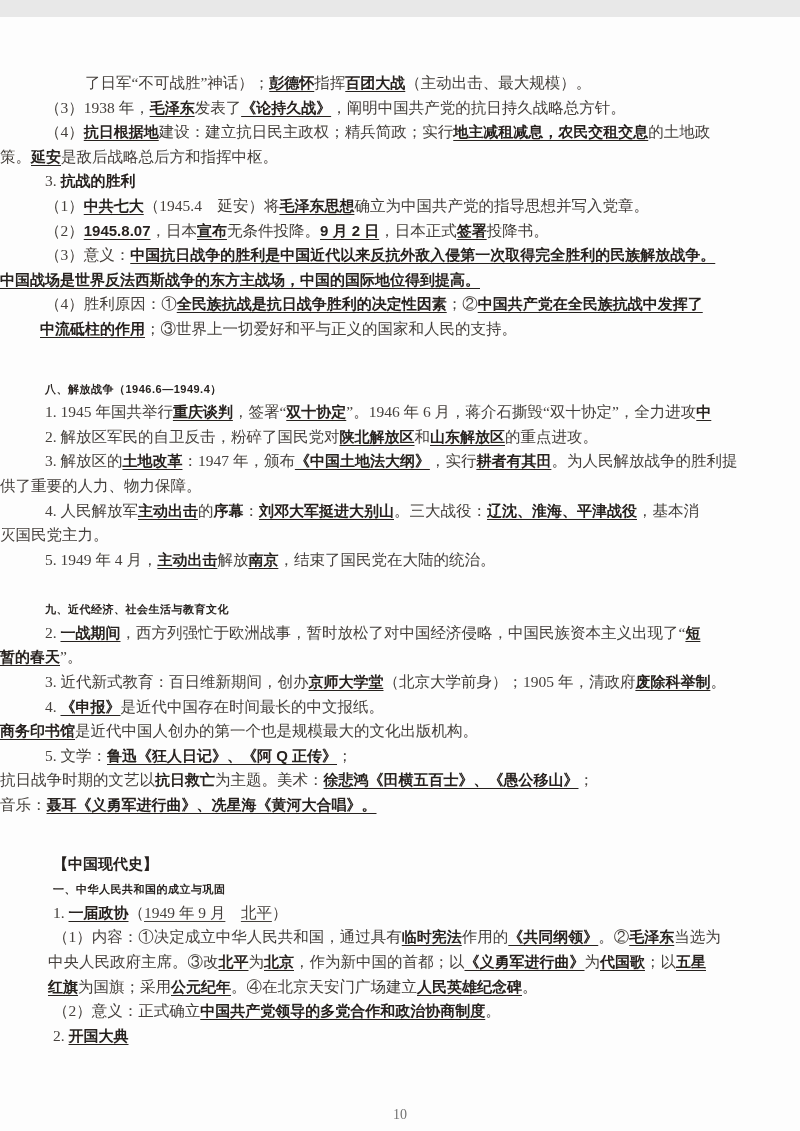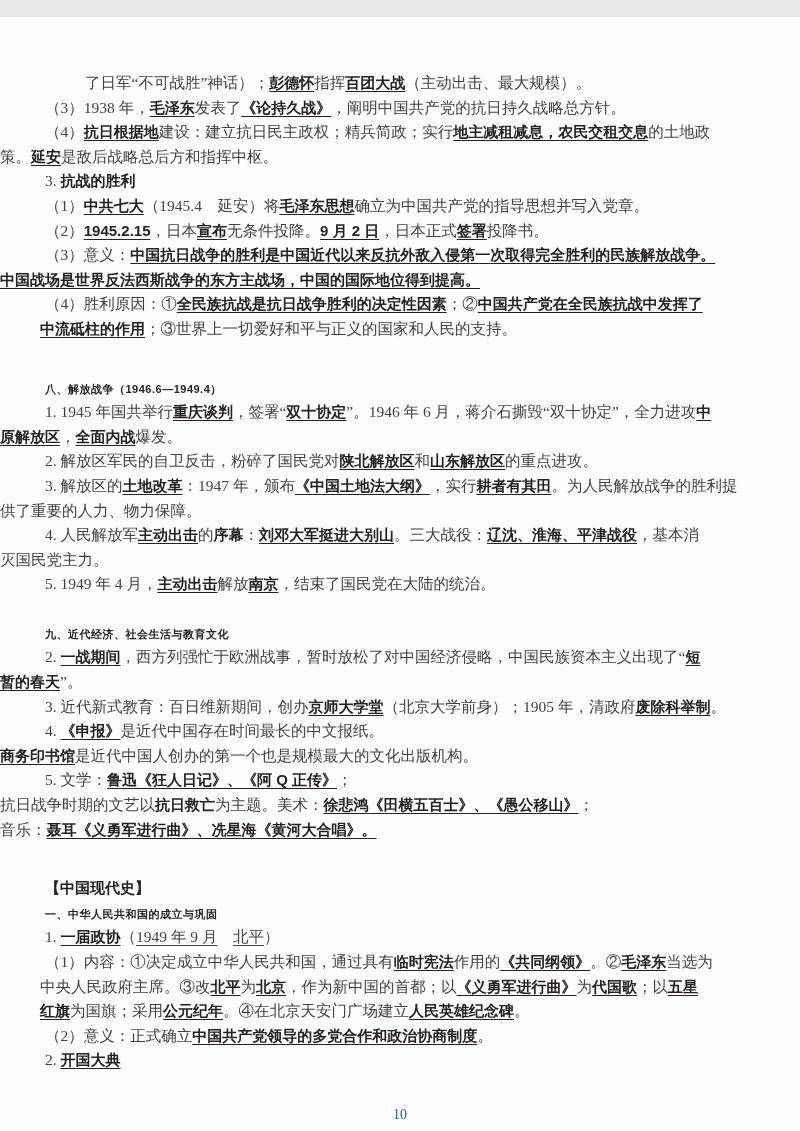--- a/index.html
+++ b/index.html
@@ -53,65 +53,64 @@
     font-size: 11px;
     letter-spacing: 0.5px;
   }
   .page-number {
     position: absolute;
     top: 1086px;
     left: 0;
     right: 0;
     text-align: center;
     font-size: 14px;
-    color: #0369a1;
+    color: #737373;
     font-family: "Liberation Serif", "DejaVu Serif", serif;
   }
 </style>
 </head>
 <body>
 
 <div class="page">
   <div class="content" id="doc-content">
       <div class="block" style="margin-top: 0px;">
         <div class="line ind-3"><span class="">了日军“不可战胜”神话）；</span><span class="run-b run-u">彭德怀</span><span class="">指挥</span><span class="run-b run-u">百团大战</span><span class="">（主动出击、最大规模）。</span></div>
         <div class="line ind-1"><span class="">（3）1938 年，</span><span class="run-b run-u">毛泽东</span><span class="">发表了</span><span class="run-b run-u">《论持久战》</span><span class="">，阐明中国共产党的抗日持久战略总方针。</span></div>
         <div class="line ind-1"><span class="">（4）</span><span class="run-b run-u">抗日根据地</span><span class="">建设：建立抗日民主政权；精兵简政；实行</span><span class="run-b run-u">地主减租减息，农民交租交息</span><span class="">的土地政</span></div>
         <div class="line ind-2"><span class="">策。</span><span class="run-b run-u">延安</span><span class="">是敌后战略总后方和指挥中枢。</span></div>
         <div class="line ind-1"><span class="">3. </span><span class="run-b ">抗战的胜利</span></div>
         <div class="line ind-1"><span class="">（1）</span><span class="run-b run-u">中共七大</span><span class="">（1945.4　延安）将</span><span class="run-b run-u">毛泽东思想</span><span class="">确立为中国共产党的指导思想并写入党章。</span></div>
-        <div class="line ind-1"><span class="">（2）</span><span class="run-b run-u">1945.2.15</span><span class="">，日本</span><span class="run-b run-u">宣布</span><span class="">无条件投降。</span><span class="run-b run-u">9 月 2 日</span><span class="">，日本正式</span><span class="run-b run-u">签署</span><span class="">投降书。</span></div>
+        <div class="line ind-1"><span class="">（2）</span><span class="run-b run-u">1945.8.07</span><span class="">，日本</span><span class="run-b run-u">宣布</span><span class="">无条件投降。</span><span class="run-b run-u">9 月 2 日</span><span class="">，日本正式</span><span class="run-b run-u">签署</span><span class="">投降书。</span></div>
         <div class="line ind-1"><span class="">（3）意义：</span><span class="run-b run-u">中国抗日战争的胜利是中国近代以来反抗外敌入侵第一次取得完全胜利的民族解放战争。</span></div>
         <div class="line ind-2"><span class="run-b run-u">中国战场是世界反法西斯战争的东方主战场，中国的国际地位得到提高。</span></div>
         <div class="line ind-1"><span class="">（4）胜利原因：①</span><span class="run-b run-u">全民族抗战是抗日战争胜利的决定性因素</span><span class="">；②</span><span class="run-b run-u">中国共产党在全民族抗战中发挥了</span></div>
         <div class="line ind-0"><span class="run-b run-u">中流砥柱的作用</span><span class="">；③世界上一切爱好和平与正义的国家和人民的支持。</span></div>
       </div>
       <div class="block" style="margin-top: 34px;">
         <div class="line ind-1 line-h"><span class="run-b ">八、解放战争（1946.6—1949.4）</span></div>
         <div class="line ind-1"><span class="">1. 1945 年国共举行</span><span class="run-b run-u">重庆谈判</span><span class="">，签署“</span><span class="run-b run-u">双十协定</span><span class="">”。1946 年 6 月，蒋介石撕毁“双十协定”，全力进攻</span><span class="run-b run-u">中</span></div>
-        <div class="line ind-2"><span class="run-b run-u">原解放区</span><span class="">，</span><span class="run-b run-u">全面内战</span><span class="">爆发。</span></div>
         <div class="line ind-1"><span class="">2. 解放区军民的自卫反击，粉碎了国民党对</span><span class="run-b run-u">陕北解放区</span><span class="">和</span><span class="run-b run-u">山东解放区</span><span class="">的重点进攻。</span></div>
         <div class="line ind-1"><span class="">3. 解放区的</span><span class="run-b run-u">土地改革</span><span class="">：1947 年，颁布</span><span class="run-b run-u">《中国土地法大纲》</span><span class="">，实行</span><span class="run-b run-u">耕者有其田</span><span class="">。为人民解放战争的胜利提</span></div>
         <div class="line ind-2"><span class="">供了重要的人力、物力保障。</span></div>
         <div class="line ind-1"><span class="">4. 人民解放军</span><span class="run-b run-u">主动出击</span><span class="">的</span><span class="run-b ">序幕</span><span class="">：</span><span class="run-b run-u">刘邓大军挺进大别山</span><span class="">。三大战役：</span><span class="run-b run-u">辽沈、淮海、平津战役</span><span class="">，基本消</span></div>
         <div class="line ind-2"><span class="">灭国民党主力。</span></div>
         <div class="line ind-1"><span class="">5. 1949 年 4 月，</span><span class="run-b run-u">主动出击</span><span class="">解放</span><span class="run-b run-u">南京</span><span class="">，结束了国民党在大陆的统治。</span></div>
       </div>
       <div class="block" style="margin-top: 24px;">
         <div class="line ind-1 line-h"><span class="run-b ">九、近代经济、社会生活与教育文化</span></div>
         <div class="line ind-1"><span class="">2. </span><span class="run-b run-u">一战期间</span><span class="">，西方列强忙于欧洲战事，暂时放松了对中国经济侵略，中国民族资本主义出现了“</span><span class="run-b run-u">短</span></div>
         <div class="line ind-2"><span class="run-b run-u">暂的春天</span><span class="">”。</span></div>
         <div class="line ind-1"><span class="">3. 近代新式教育：百日维新期间，创办</span><span class="run-b run-u">京师大学堂</span><span class="">（北京大学前身）；1905 年，清政府</span><span class="run-b run-u">废除科举制</span><span class="">。</span></div>
         <div class="line ind-1"><span class="">4. </span><span class="run-b run-u">《申报》</span><span class="">是近代中国存在时间最长的中文报纸。</span></div>
         <div class="line ind-2"><span class="run-b run-u">商务印书馆</span><span class="">是近代中国人创办的第一个也是规模最大的文化出版机构。</span></div>
         <div class="line ind-1"><span class="">5. 文学：</span><span class="run-b run-u">鲁迅《狂人日记》、《阿 Q 正传》</span><span class="">；</span></div>
         <div class="line ind-2"><span class="">抗日战争时期的文艺以</span><span class="run-b ">抗日救亡</span><span class="">为主题。美术：</span><span class="run-b run-u">徐悲鸿《田横五百士》、《愚公移山》</span><span class="">；</span></div>
         <div class="line ind-2"><span class="">音乐：</span><span class="run-b run-u">聂耳《义勇军进行曲》、冼星海《黄河大合唱》。</span></div>
       </div>
-      <div class="block" style="margin-top: 34px;">
+      <div class="block" style="margin-top: 34px; padding-left: 8px;">
         <div class="line ind-1"><span class="run-b ">【中国现代史】</span></div>
         <div class="line ind-1 line-h"><span class="run-b ">一、中华人民共和国的成立与巩固</span></div>
         <div class="line ind-1"><span class="">1. </span><span class="run-b run-u">一届政协</span><span class="">（</span><span class="run-u">1949 年 9 月</span><span class="">　</span><span class="run-u">北平</span><span class="">）</span></div>
         <div class="line ind-1"><span class="">（1）内容：①决定成立中华人民共和国，通过具有</span><span class="run-b run-u">临时宪法</span><span class="">作用的</span><span class="run-b run-u">《共同纲领》</span><span class="">。②</span><span class="run-b run-u">毛泽东</span><span class="">当选为</span></div>
         <div class="line ind-0"><span class="">中央人民政府主席。③改</span><span class="run-b run-u">北平</span><span class="">为</span><span class="run-b run-u">北京</span><span class="">，作为新中国的首都；以</span><span class="run-b run-u">《义勇军进行曲》</span><span class="">为</span><span class="run-b run-u">代国歌</span><span class="">；以</span><span class="run-b run-u">五星</span></div>
         <div class="line ind-0"><span class="run-b run-u">红旗</span><span class="">为国旗；采用</span><span class="run-b run-u">公元纪年</span><span class="">。④在北京天安门广场建立</span><span class="run-b run-u">人民英雄纪念碑</span><span class="">。</span></div>
         <div class="line ind-1"><span class="">（2）意义：正式确立</span><span class="run-b run-u">中国共产党领导的多党合作和政治协商制度</span><span class="">。</span></div>
         <div class="line ind-1"><span class="">2. </span><span class="run-b run-u">开国大典</span></div>
       </div>
     </div>

